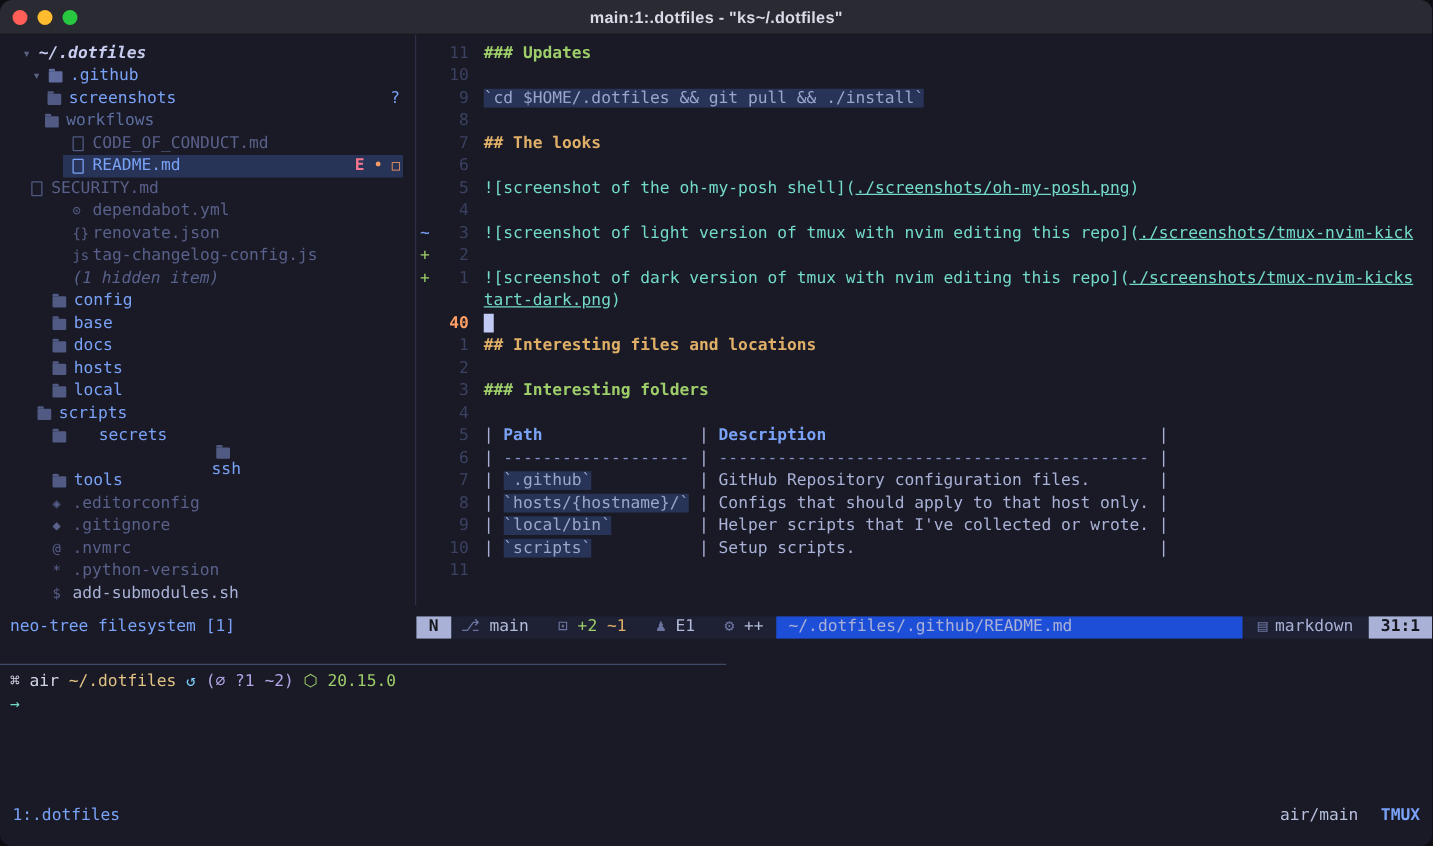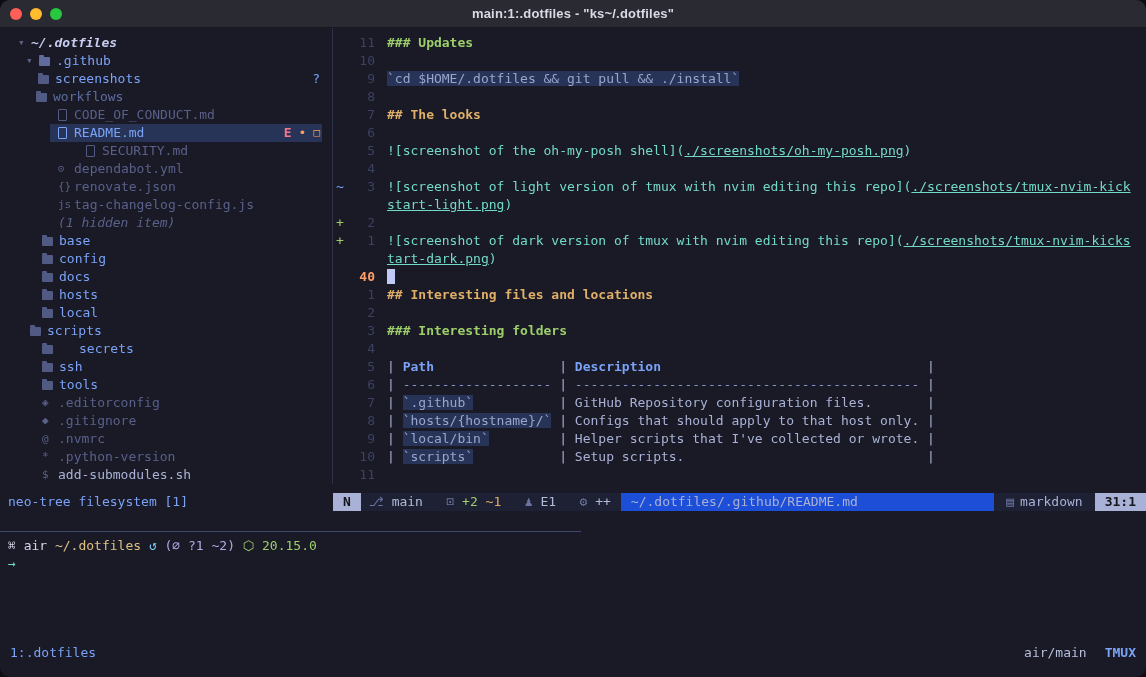--- a/index.html
+++ b/index.html
@@ -116,68 +116,68 @@
           </div>
           <div class="trow sel" style="padding-left: 58px;">
             <span class="seg ic-file blue"></span>
             <span class="seg dir">README.md</span>
             <span class="bwrap">
               <span class="seg b-e">E</span>
               <span class="seg b-dot">•</span>
               <span class="seg b-sq">□</span>
             </span>
           </div>
-          <div class="trow" style="padding-left: 86px;">
+          <div class="trow" style="padding-left: 25px;">
             <span class="seg ic-file"></span>
             <span class="seg fdim">SECURITY.md</span>
           </div>
           <div class="trow" style="padding-left: 58px;">
             <span class="seg ticon">⊙</span>
             <span class="seg fdim">dependabot.yml</span>
           </div>
           <div class="trow" style="padding-left: 58px;">
             <span class="seg ticon">{}</span>
             <span class="seg fdim">renovate.json</span>
           </div>
           <div class="trow" style="padding-left: 58px;">
             <span class="seg ticon">js</span>
             <span class="seg fdim">tag-changelog-config.js</span>
           </div>
           <div class="trow" style="padding-left: 58px;">
             <span class="seg hidden">(1 hidden item)</span>
           </div>
           <div class="trow" style="padding-left: 42px;">
             <span class="seg ic-folder"></span>
+            <span class="seg dir">config</span>
+          </div>
+          <div class="trow" style="padding-left: 42px;">
+            <span class="seg ic-folder"></span>
             <span class="seg dir">base</span>
           </div>
           <div class="trow" style="padding-left: 42px;">
             <span class="seg ic-folder"></span>
-            <span class="seg dir">config</span>
-          </div>
-          <div class="trow" style="padding-left: 42px;">
-            <span class="seg ic-folder"></span>
             <span class="seg dir">docs</span>
           </div>
           <div class="trow" style="padding-left: 42px;">
             <span class="seg ic-folder"></span>
             <span class="seg dir">hosts</span>
           </div>
           <div class="trow" style="padding-left: 42px;">
             <span class="seg ic-folder"></span>
             <span class="seg dir">local</span>
           </div>
           <div class="trow" style="padding-left: 30px;">
             <span class="seg ic-folder"></span>
             <span class="seg dir">scripts</span>
           </div>
           <div class="trow" style="padding-left: 42px; gap: 20px;">
             <span class="seg ic-folder"></span>
             <span class="seg dir">secrets</span>
           </div>
-          <div class="trow" style="padding-left: 42px;">
+          <div class="trow" style="padding-left: 42px; flex-direction: column;">
             <span class="seg ic-folder"></span>
             <span class="seg dir">ssh</span>
           </div>
           <div class="trow" style="padding-left: 42px;">
             <span class="seg ic-folder"></span>
             <span class="seg dir">tools</span>
           </div>
           <div class="trow" style="padding-left: 42px;">
             <span class="seg ticon">◈</span>
             <span class="seg fdim">.editorconfig</span>
@@ -240,25 +240,20 @@
           </div>
           <div class="eline">
             <span class="sgn "></span>
             <span class="lnum">4</span>
             <span class="ltxt"></span>
           </div>
           <div class="eline">
             <span class="sgn sgn-chg">~</span>
             <span class="lnum">3</span>
             <span class="ltxt"><span class="seg img">![screenshot of light version of tmux with nvim editing this repo](</span><span class="seg img u">./screenshots/tmux-nvim-kick</span></span>
-          </div>
-          <div class="eline">
-            <span class="sgn "></span>
-            <span class="lnum"></span>
-            <span class="ltxt"><span class="seg img u">start-light.png</span><span class="seg img">)</span></span>
           </div>
           <div class="eline">
             <span class="sgn sgn-add">+</span>
             <span class="lnum">2</span>
             <span class="ltxt"></span>
           </div>
           <div class="eline">
             <span class="sgn sgn-add">+</span>
             <span class="lnum">1</span>
             <span class="ltxt"><span class="seg img">![screenshot of dark version of tmux with nvim editing this repo](</span><span class="seg img u">./screenshots/tmux-nvim-kicks</span></span>

